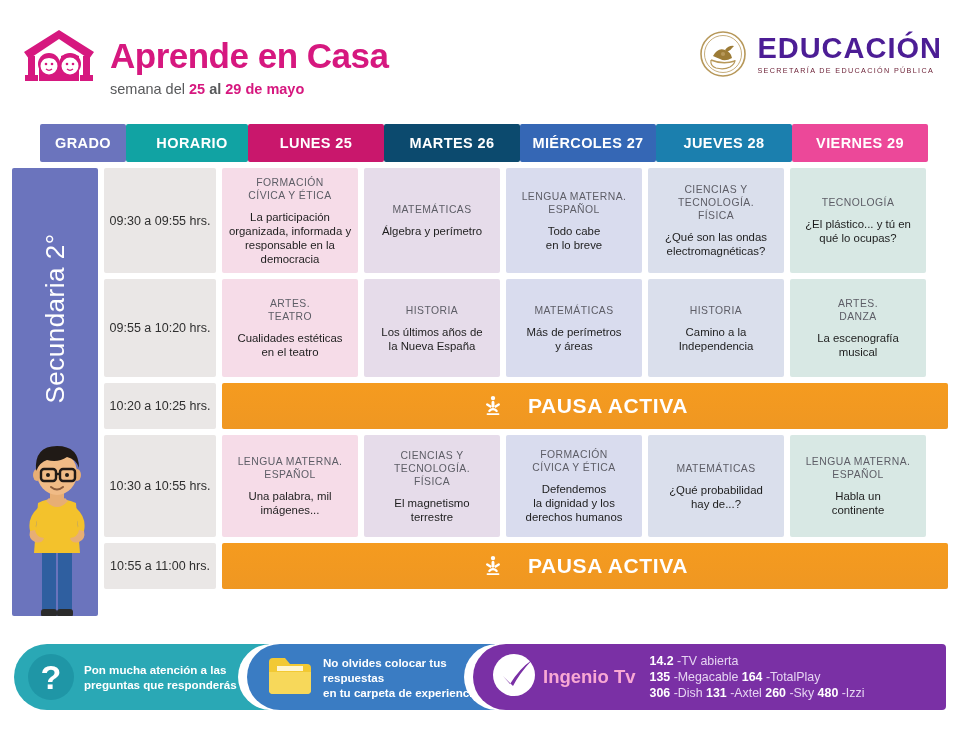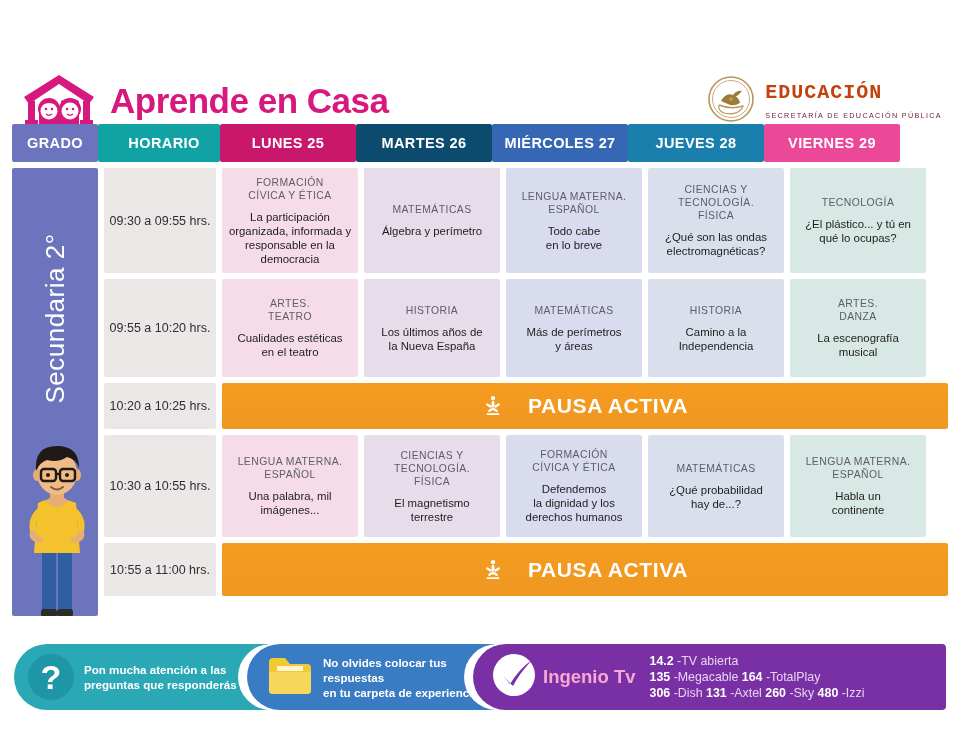--- a/index.html
+++ b/index.html
@@ -5,43 +5,43 @@
   html,body{margin:0;padding:0;}
   body{
     width:960px;height:741px;
     background:#ffffff;
     font-family:"Liberation Sans", sans-serif;
     overflow:hidden;
     position:relative;
   }
 
   
-  .header{position:relative;height:118px;margin-top:45px;}
+  .header{position:relative;height:118px;}
   .logo-home{position:absolute;left:20px;top:28px;width:78px;height:54px;}
   .brand{position:absolute;left:110px;top:36px;}
   .brand-title{
     font-size:35px;font-weight:bold;color:#d6187f;letter-spacing:-0.5px;
     line-height:40px;
   }
   .brand-sub{
     margin-top:4px;font-size:14.5px;color:#58595b;line-height:18px;
   }
   .brand-sub b{color:#d6187f;font-weight:bold;}
   .sep-dates{color:#58595b;font-weight:bold;}
   .edu-logo{position:absolute;right:18px;top:30px;display:flex;align-items:center;gap:10px;}
   .edu-seal{width:48px;height:48px;}
   .edu-texts{display:flex;flex-direction:column;justify-content:center;}
-  .edu-main{font-family:Liberation Mono, monospace;font-size:20px;font-weight:bold;color:#c2410c;letter-spacing:1px;line-height:30px;}
+  .edu-main{font-family:Liberation Sans, sans-serif;font-size:29px;font-weight:bold;color:#4c1d95;letter-spacing:1px;line-height:30px;}
   .edu-sub{font-family:"Liberation Sans",sans-serif;font-size:7.2px;color:#691c32;letter-spacing:1.35px;margin-top:3px;}
 
   
   .grid{
     position:absolute;left:12px;top:124px;width:936px;
   }
-  .row{display:flex;gap:0;margin-bottom:6px;}
+  .row{display:flex;gap:0;margin-bottom:6px;margin-left:28px;}
   .hdr-cell{
     height:38px;border-radius:2px;
     display:flex;align-items:center;justify-content:center;
     color:#fff;font-size:14.5px;font-weight:bold;letter-spacing:0.4px;
   }
   .c-grado{width:86px;}
   .c-horario{width:112px;padding-left:10px;}
   .c-day{width:136px;}
 
   .hdr-grado{background:#6b74bd;}
@@ -98,21 +98,21 @@
     border-radius:2px;height:100%;
     display:flex;align-items:center;justify-content:center;gap:24px;
     color:#fff;font-size:21px;font-weight:bold;letter-spacing:0.6px;
   }
   .pausa svg{display:block;}
 
   .h1{height:105px;}
   .h2{height:98px;}
   .h3{height:46px;}
   .h4{height:102px;}
-  .h5{height:53px;}
+  .h5{height:46px;}
 
   
   .footer{position:absolute;left:14px;top:644px;width:932px;height:66px;display:flex;}
   .fb{position:relative;height:66px;display:flex;align-items:center;}
   .fb-a{width:255px;background:#2aa8b5;border-radius:33px 0 0 33px;}
   .fb-b{width:248px;background:#3a7cc3;margin-left:-22px;border-radius:33px 0 0 33px;z-index:2;
         box-shadow:-5px 0 0 0 #fff, -9px 0 0 0 #fff;}
   .fb-c{flex:1;background:#7a30a5;margin-left:-22px;border-radius:33px 4px 4px 33px;z-index:3;
         box-shadow:-5px 0 0 0 #fff, -9px 0 0 0 #fff;}
   .fb-text{color:#fff;font-size:11.6px;font-weight:bold;line-height:15px;}

